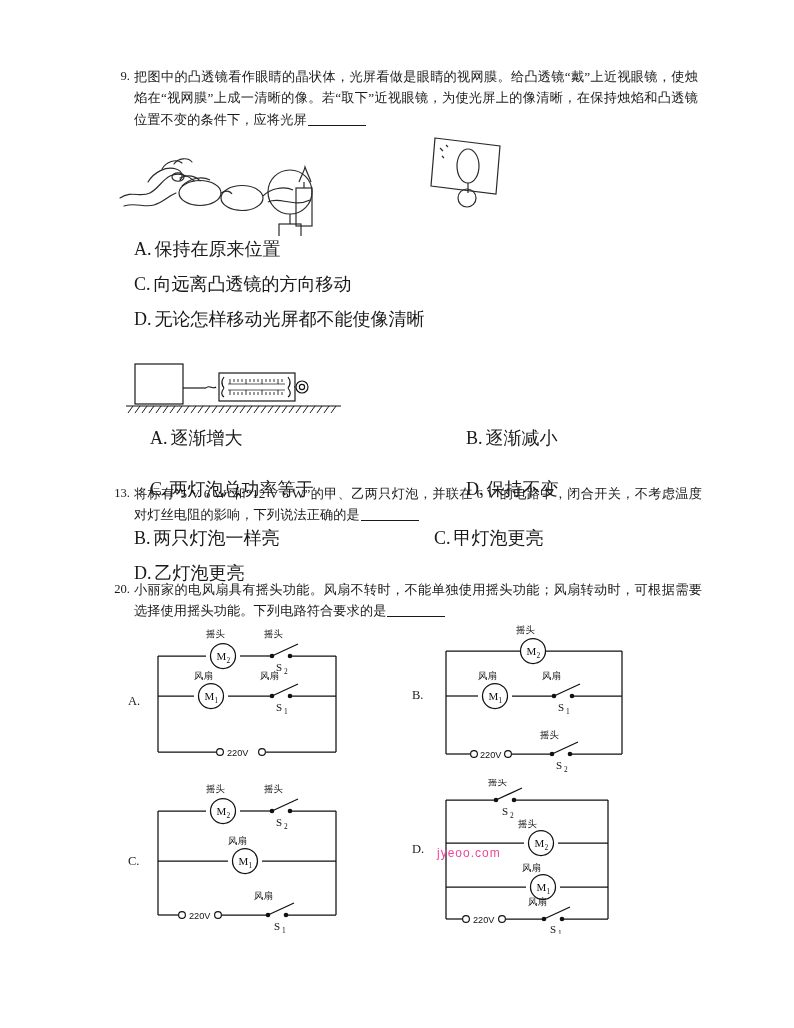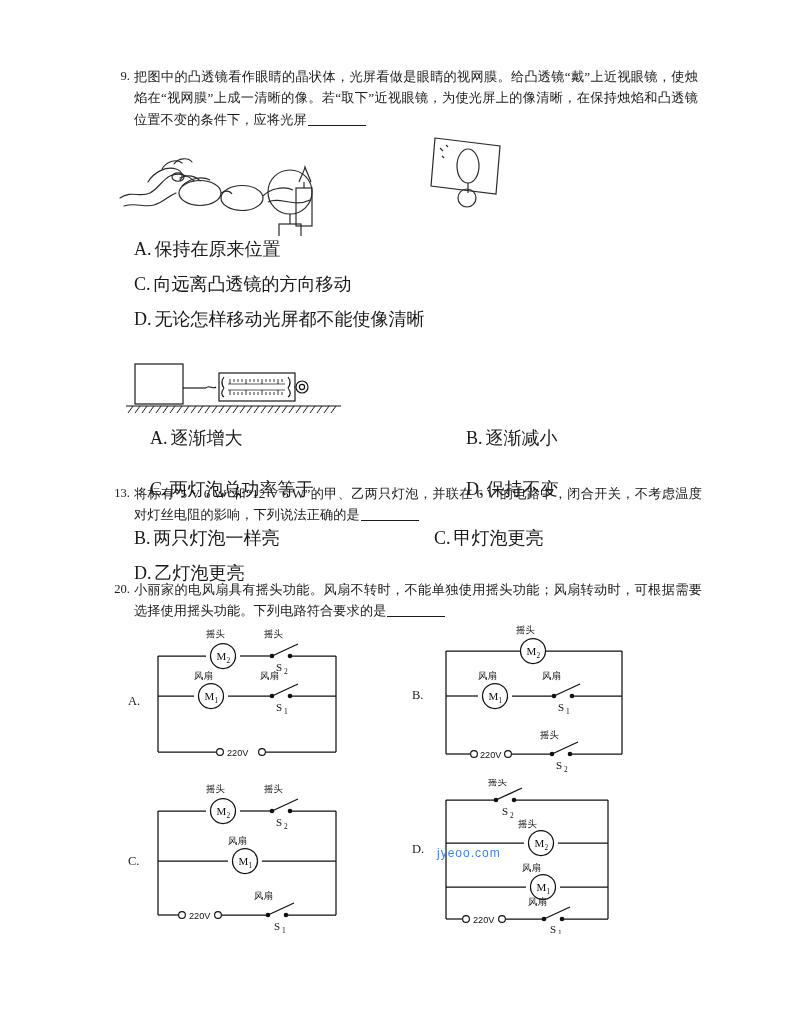--- a/index.html
+++ b/index.html
@@ -104,21 +104,21 @@
   }
   .wire { stroke: #111; stroke-width: 1.25; fill: none; }
   .motor-c { stroke: #111; stroke-width: 1.25; fill: #fff; }
   .term { stroke: #111; stroke-width: 1.15; fill: #fff; }
   .dot { fill: #111; }
 
   .watermark {
     position: absolute;
     font-family: "Liberation Sans", sans-serif;
     font-size: 12px;
-    color: #3b82f6;
+    color: #ec4899;
     letter-spacing: 1px;
     user-select: none;
   }
 </style>
 </head>
 <body>
 
 <div class="page">
 
   <div class="q-block" style="left:108px; top:66px; width:590px;">

